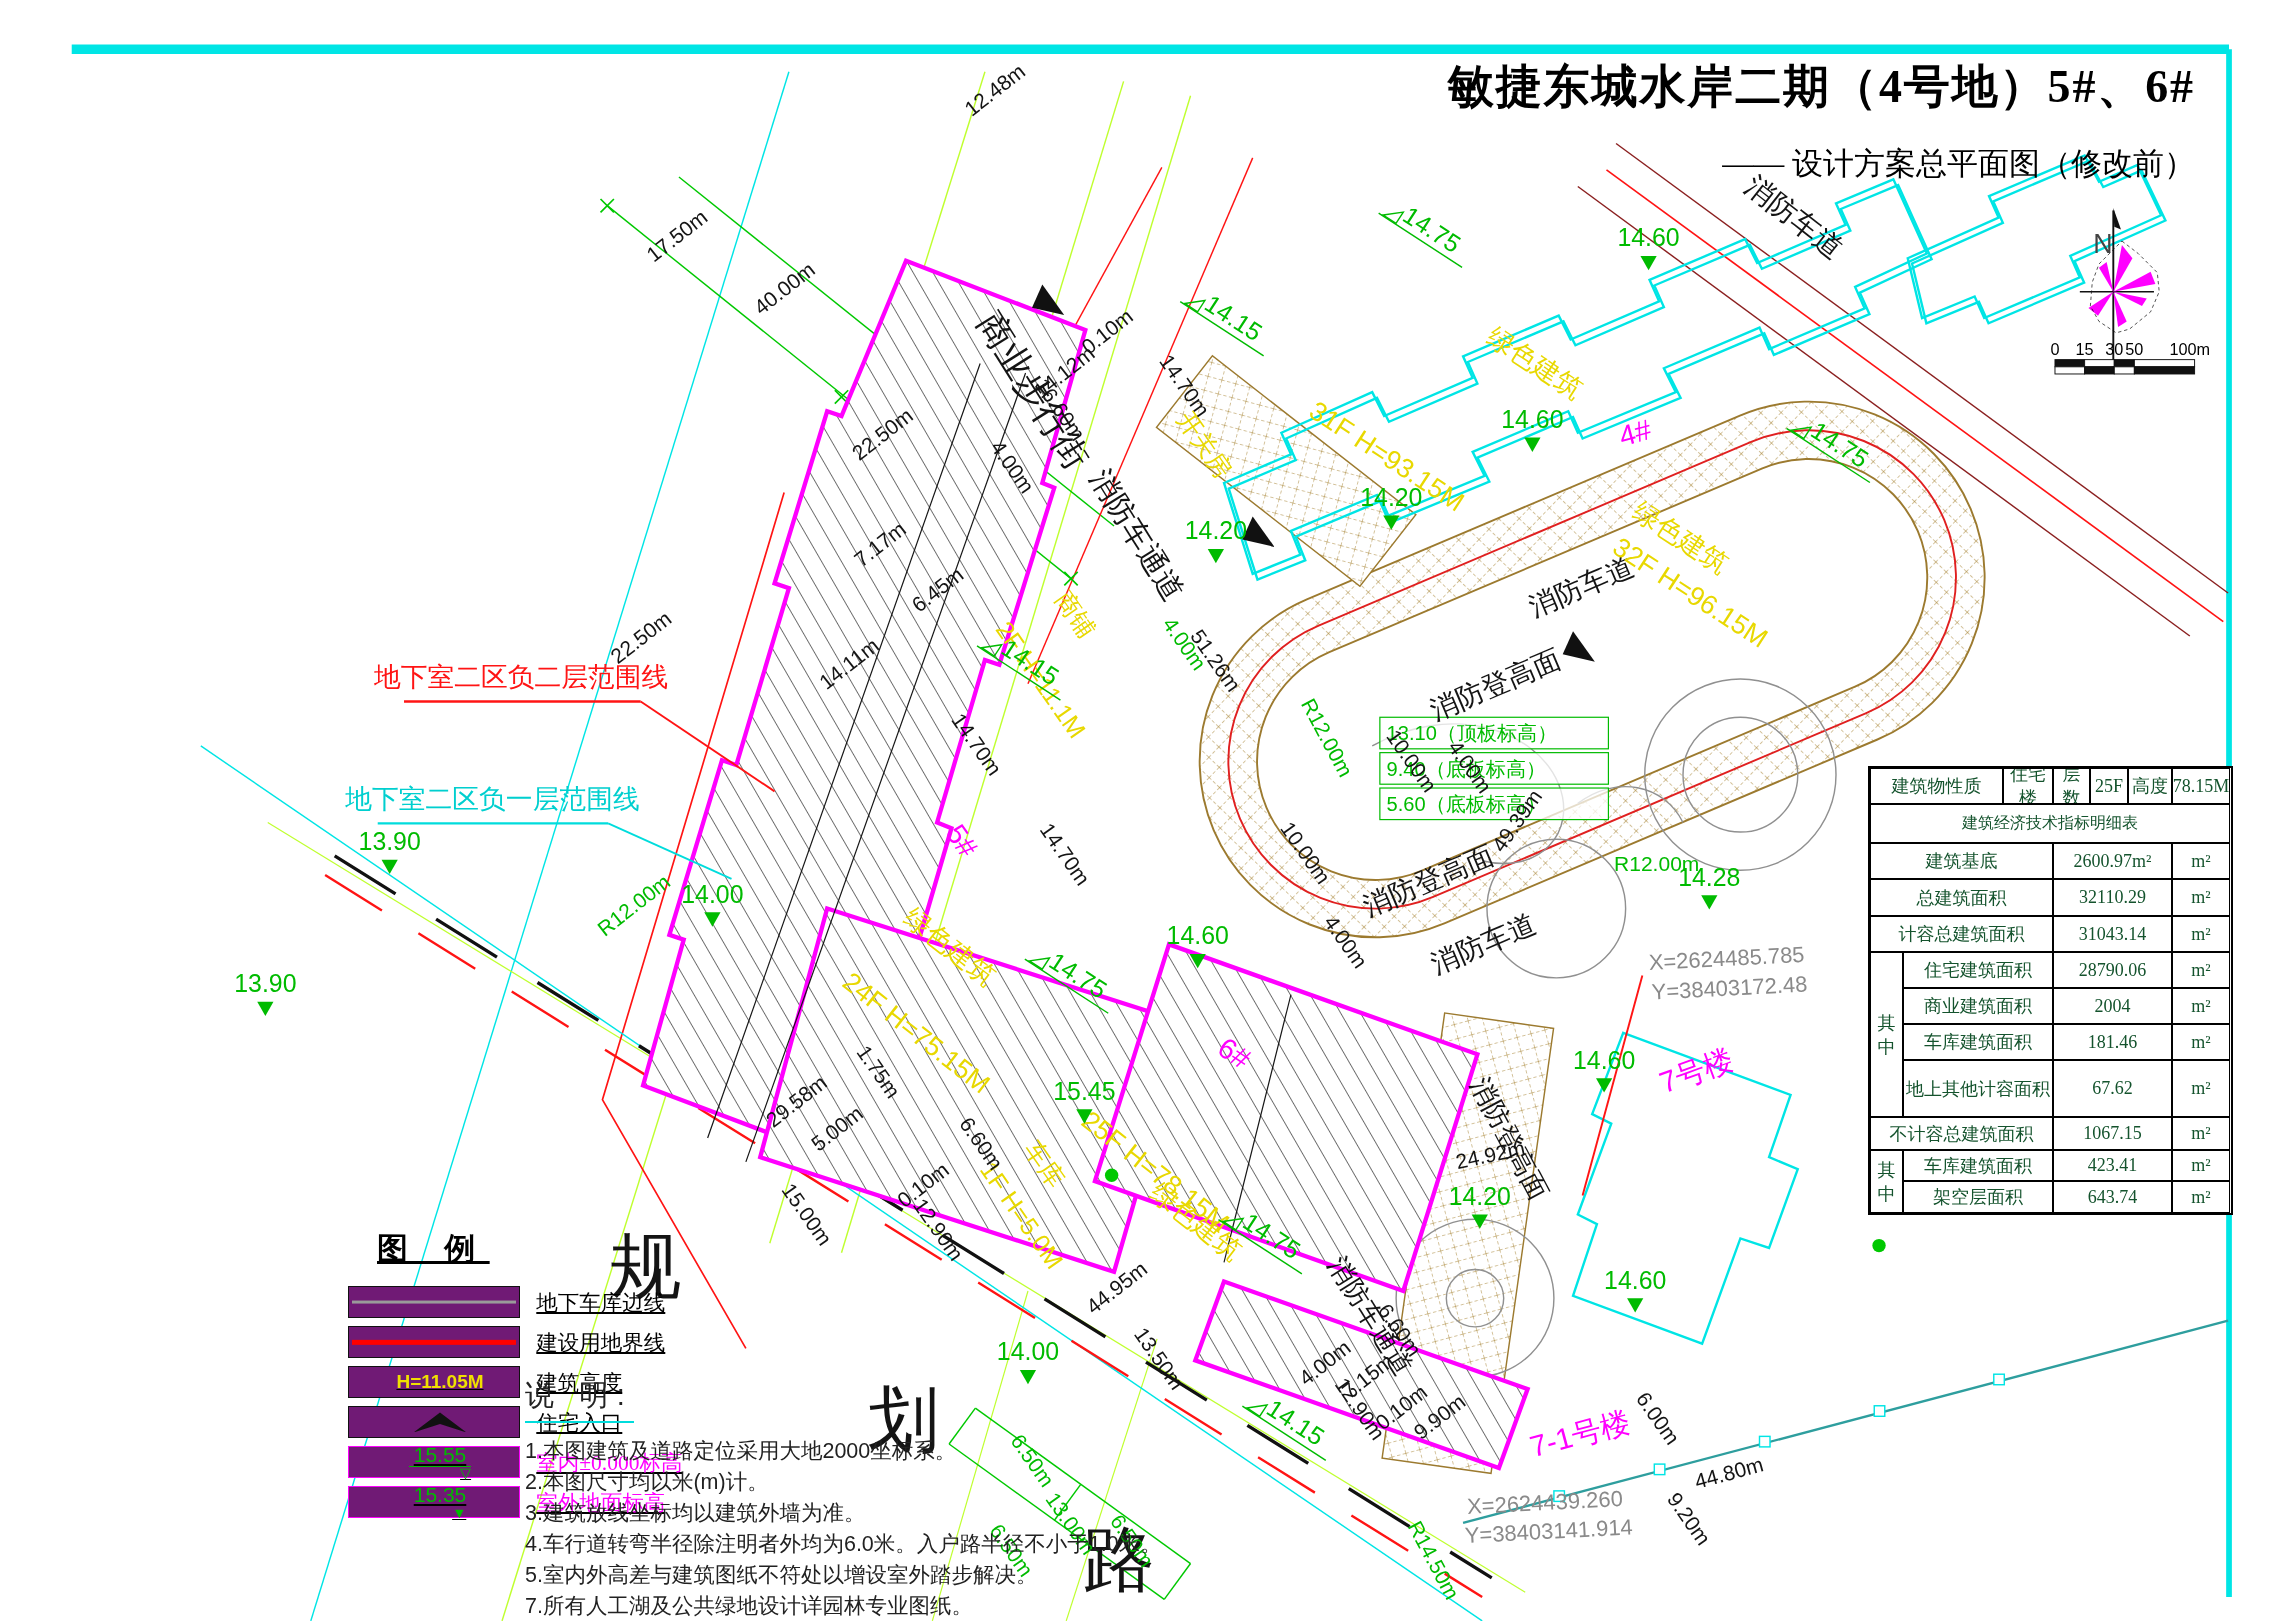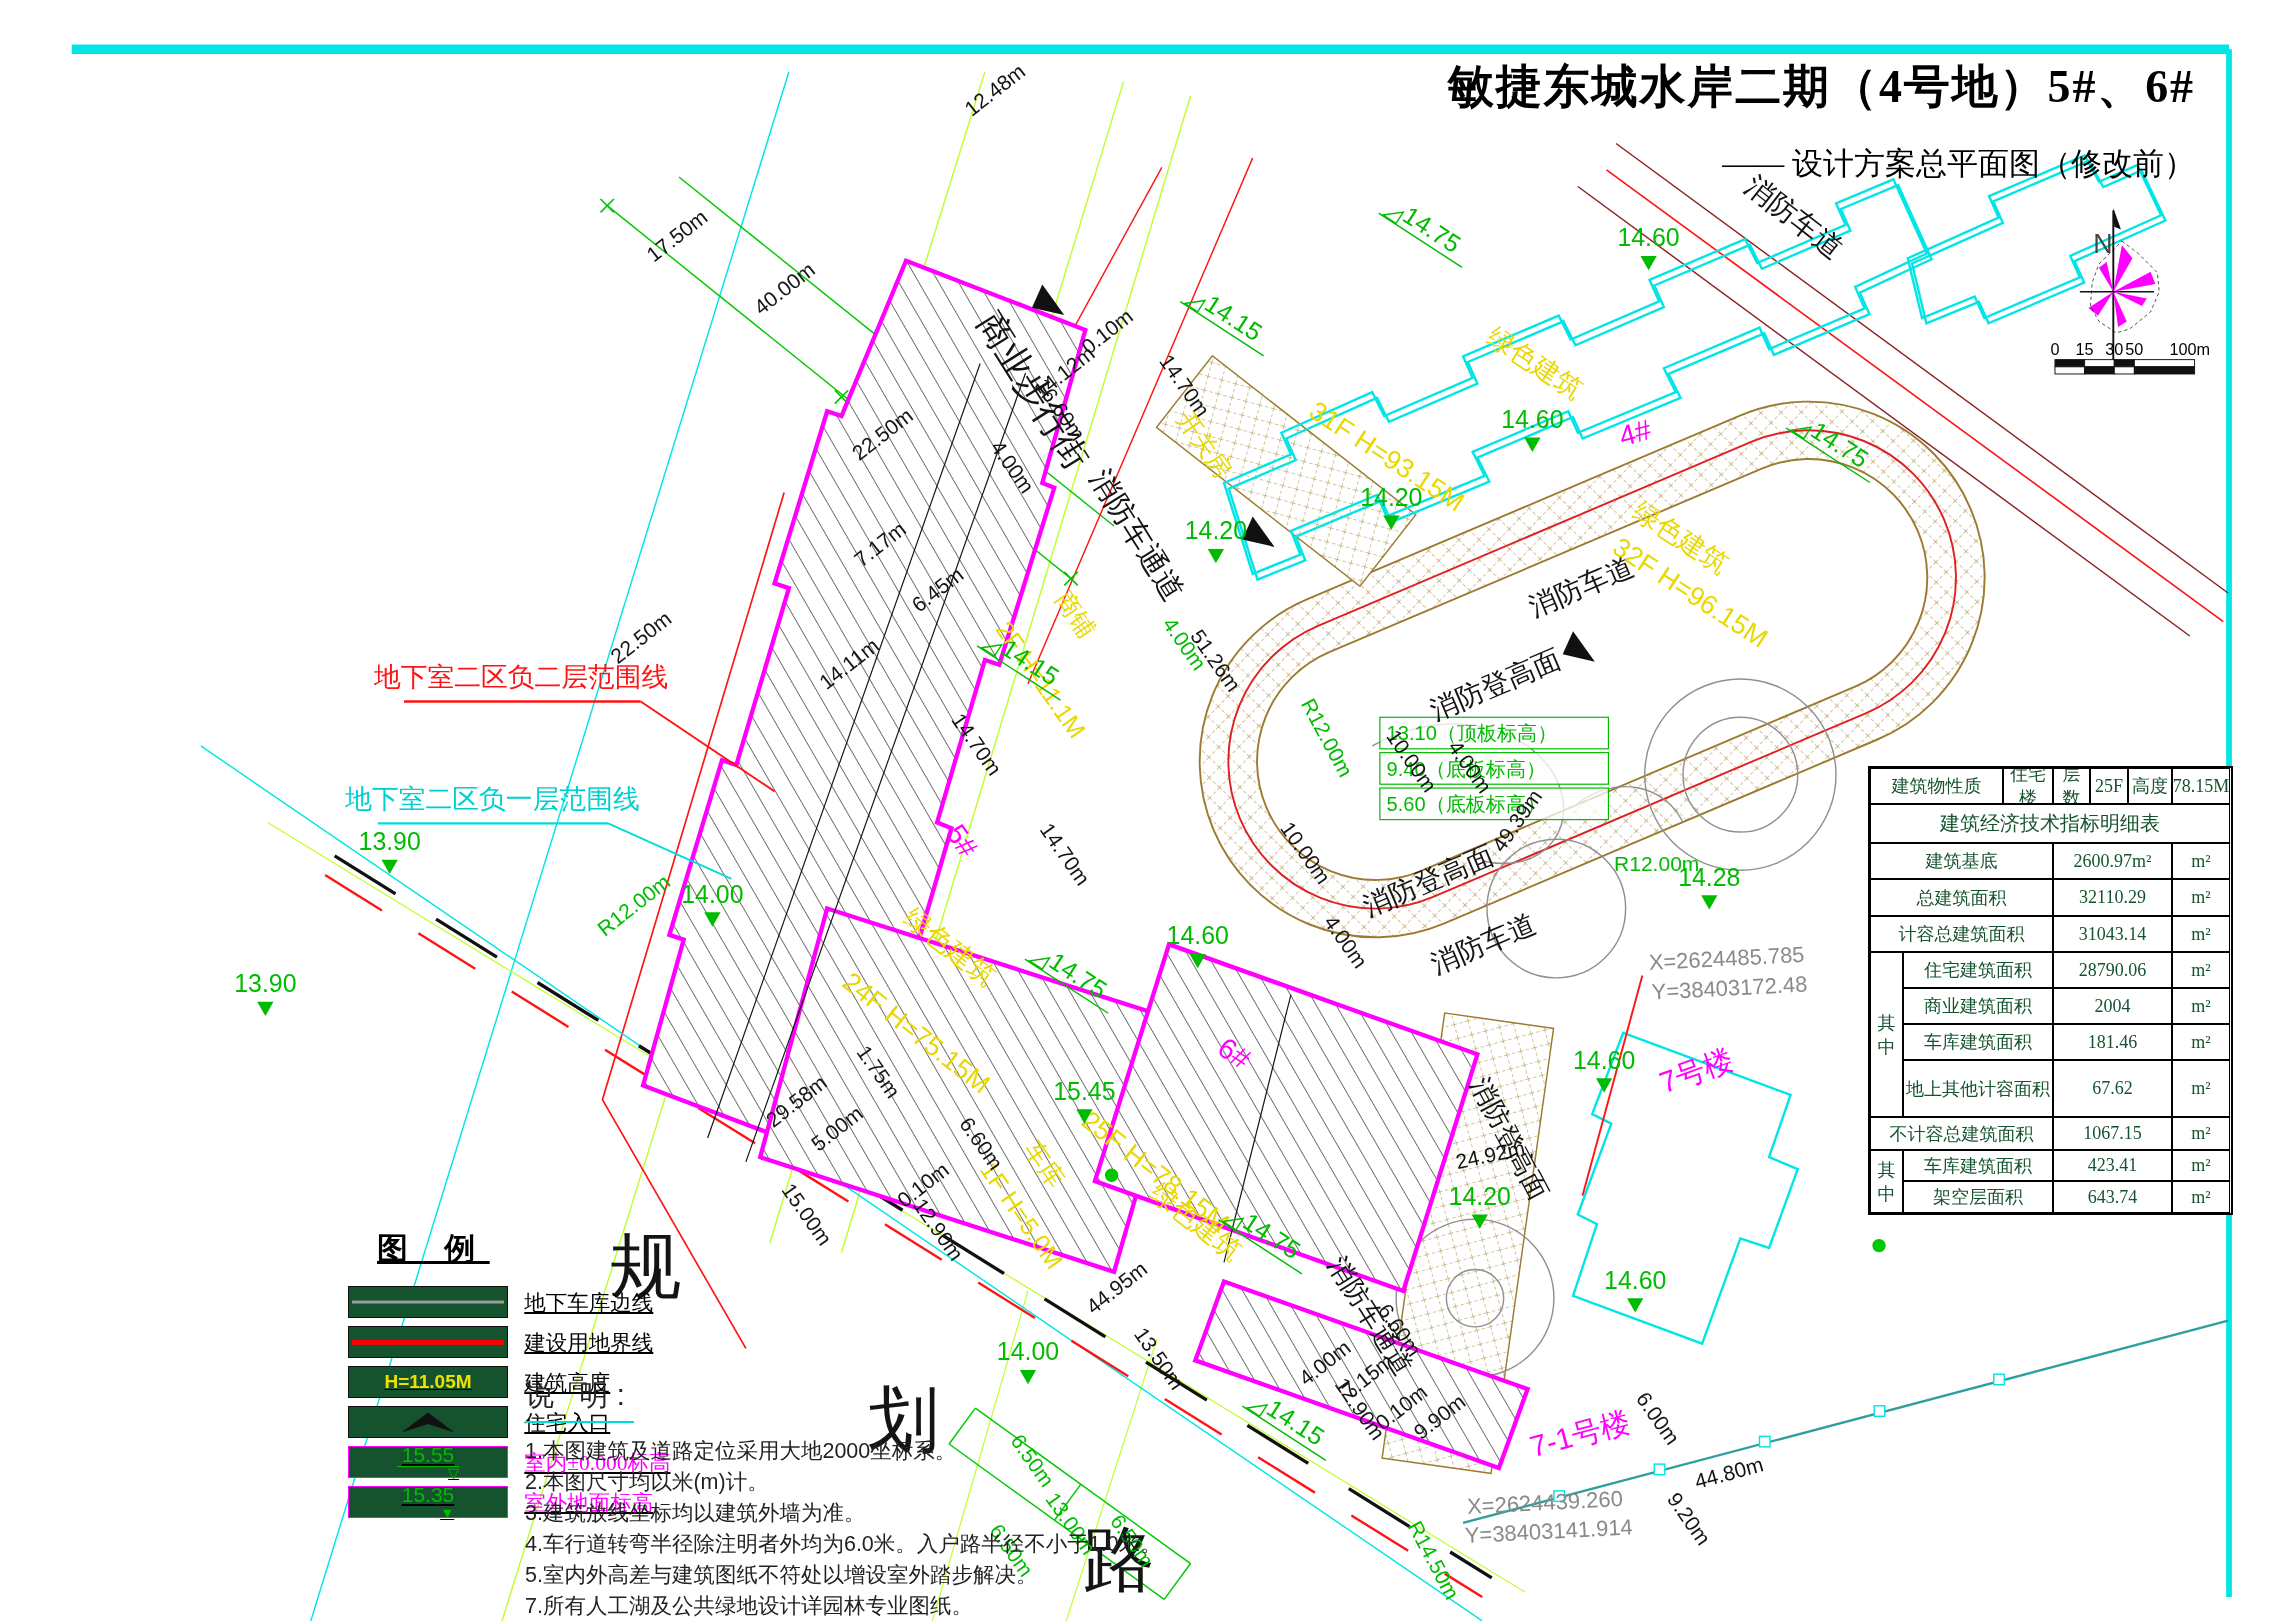--- a/index.html
+++ b/index.html
@@ -11,28 +11,28 @@
          font-family:"Liberation Serif",serif;letter-spacing:1.9px;white-space:nowrap;}
   .subtitle{position:absolute;right:100px;top:143px;font-size:31px;color:#000;
          font-family:"Liberation Serif",serif;white-space:nowrap;}
   
   .ind-table{position:absolute;left:1868px;top:766px;width:361px;height:445px;
      display:grid;grid-template-columns:33px 100px 50px 37px 38px 44px 58px;
      grid-template-rows:36px 39px 36px 37px 36px 36px 36px 36px 57px 33px 31px 32px;
      border:2.9px solid #000;background:#fff;font-size:18px;color:#14532d;}
   .tcell{border:1px solid #000;display:flex;align-items:center;justify-content:center;
      text-align:center;overflow:hidden;font-family:"Liberation Serif",serif;}
-  .tcap{font-size:20px;}
+  .tcap{font-size:16px;}
   
   .legend{position:absolute;left:348px;top:1228px;width:392px;color:#000;text-decoration:underline;}
   .legend .ltitle{font-size:31px;font-weight:bold;letter-spacing:14.3px;margin-left:29px;margin-bottom:12.4px;
      font-family:"Liberation Serif",serif;}
   .lrow{display:flex;align-items:center;height:40px;}
-  .lsw{width:158px;height:30px;border:1.4px solid #111;position:relative;flex:none;background:#14532d;
-      display:flex;align-items:center;justify-content:center;}
+  .lsw{width:158px;height:30px;border:1.4px solid #111;position:relative;flex:none;background:#701a75;
+      display:flex;align-items:center;justify-content:center;padding-left:12px;}
   .lsw.mag{border-color:#FF00FF;}
   .lbar{position:absolute;left:2.9px;right:2.9px;top:50%;transform:translateY(-50%);}
   .llabel{font-size:21.5px;margin-left:16.3px;white-space:nowrap;font-family:"Liberation Serif",serif;}
   .llabel.mag{color:#FF00FF;}
   .tri-entry{width:53px;height:20px;background:#111;
       clip-path:polygon(0 100%,50% 0,100% 100%,50% 58%);}
   .lvl{color:#00BB00;font-size:21px;line-height:1;text-align:right;}
   .lvl .num{border-bottom:1.9px solid #00BB00;padding:0 4.8px;}
   .lvl .tri{font-size:14.3px;display:block;margin-top:1px;}
   

